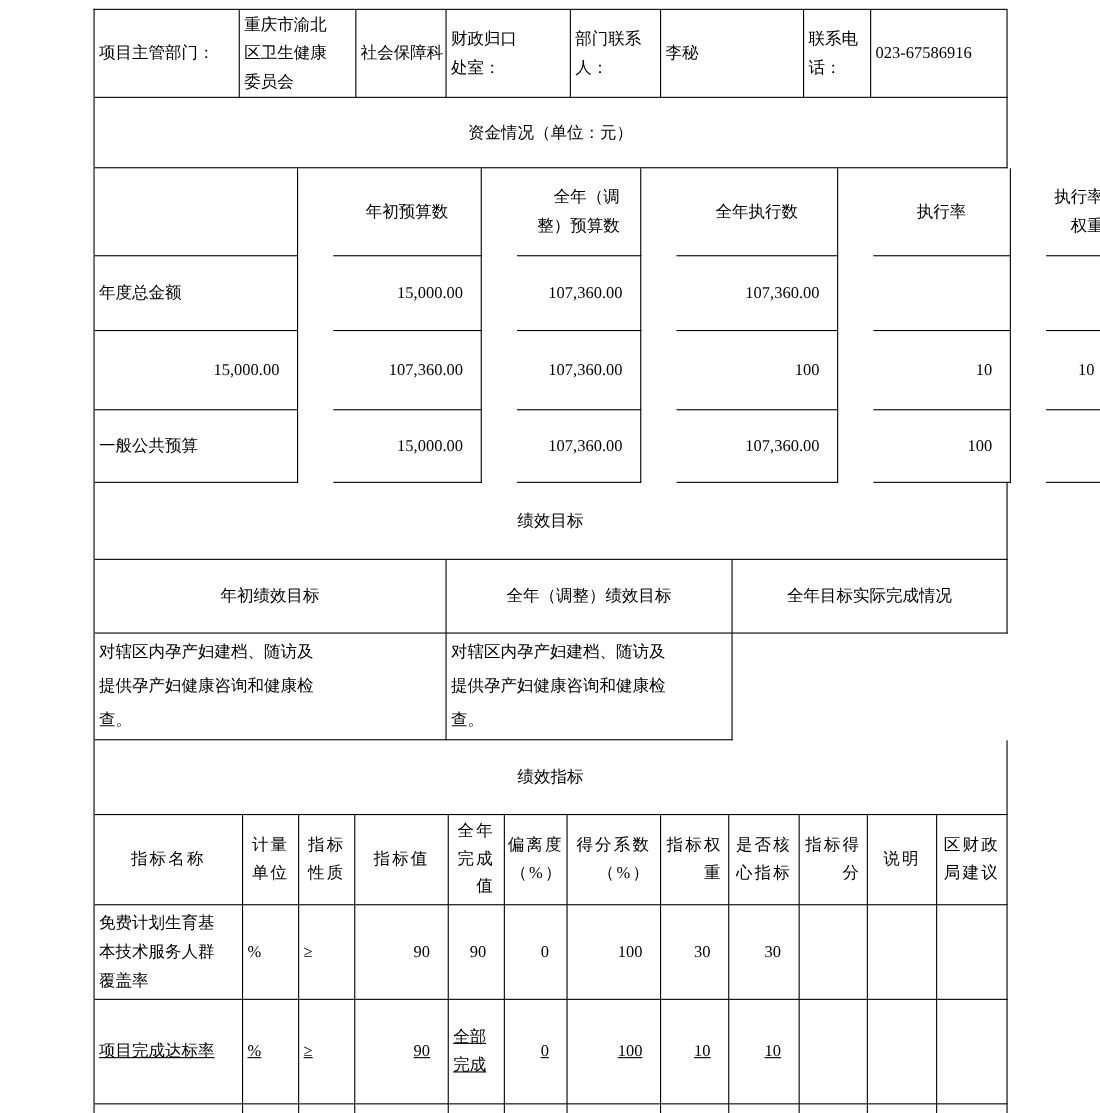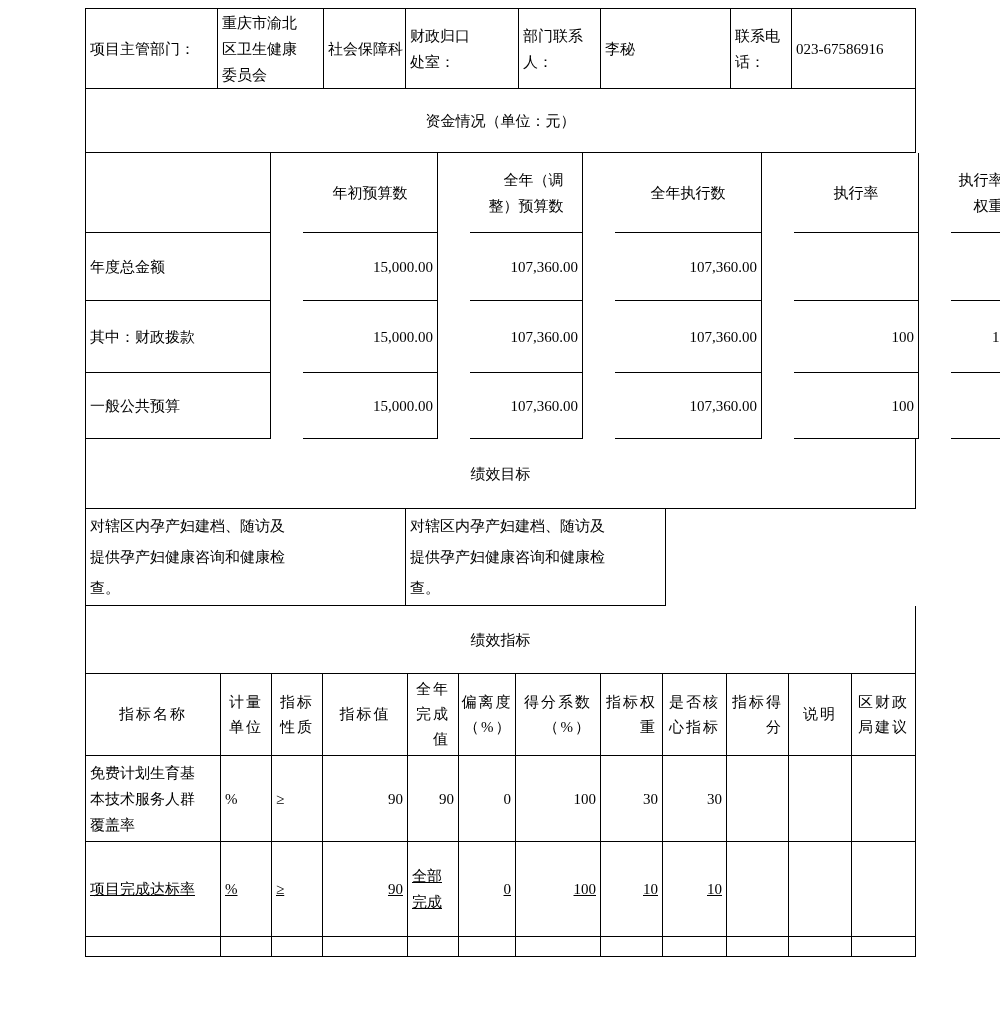--- a/index.html
+++ b/index.html
@@ -25,21 +25,21 @@
     border-right: 1px solid #000;
     border-bottom: 1px solid #000;
     display: flex;
     align-items: center;
     overflow: hidden;
     white-space: pre-line;
     line-height: 26px;
   }
   .ac { justify-content: center; text-align: right; padding: 0 2px; }
   .al { justify-content: flex-start; text-align: left; padding-left: 4px; padding-right: 2px; }
-  .ar { justify-content: flex-end; text-align: center; padding-right: 4px; padding-left: 2px; }
+  .ar { justify-content: flex-end; text-align: center; padding-right: 16px; padding-left: 2px; }
 
   .r-info   { grid-template-columns: 132px 106px 82px 113px 82px 130px 61px 124px; height: 80px; }
   .r-banner { grid-template-columns: 830px; }
   .h-banner1 { height: 64px; }
   .h-banner2 { height: 70px; }
   .h-banner3 { height: 68px; }
   .r-fund   { grid-template-columns: 185px 135px 113px 147px 125px 61px 64px; gap: 32px; }
   .h-fhead  { height: 80px; }
   .h-f1 { height: 68px; }
   .h-f2 { height: 72px; }
@@ -97,21 +97,20 @@
     <div class="cell al">年度总金额</div>
     <div class="cell ar">15,000.00</div>
     <div class="cell ar">107,360.00</div>
     <div class="cell ar">107,360.00</div>
     <div class="cell ar"></div>
     <div class="cell ar"></div>
     <div class="cell ar"></div>
   </div>
 
   <div class="grid r-fund h-f2">
-    <div class="cell al">其中：财政拨款</div>
     <div class="cell ar">15,000.00</div>
     <div class="cell ar">107,360.00</div>
     <div class="cell ar">107,360.00</div>
     <div class="cell ar">100</div>
     <div class="cell ar">10</div>
     <div class="cell ar">10</div>
   </div>
 
   <div class="grid r-fund h-f3">
     <div class="cell al">一般公共预算</div>
@@ -120,20 +119,25 @@
     <div class="cell ar">107,360.00</div>
     <div class="cell ar">100</div>
     <div class="cell ar"></div>
     <div class="cell ar"></div>
   </div>
 
   <div class="grid r-banner h-banner2">
     <div class="cell ac">绩效目标</div>
   </div>
 
+  <div class="grid r-goal h-ghead">
+    <div class="cell ac">年初绩效目标</div>
+    <div class="cell ac">全年（调整）绩效目标</div>
+    <div class="cell ac">全年目标实际完成情况</div>
+  </div>
 
   <div class="grid r-goal h-gtext">
     <div class="cell al">对辖区内孕产妇建档、随访及
 提供孕产妇健康咨询和健康检
 查。</div>
     <div class="cell al">对辖区内孕产妇建档、随访及
 提供孕产妇健康咨询和健康检
 查。</div>
   </div>
 

